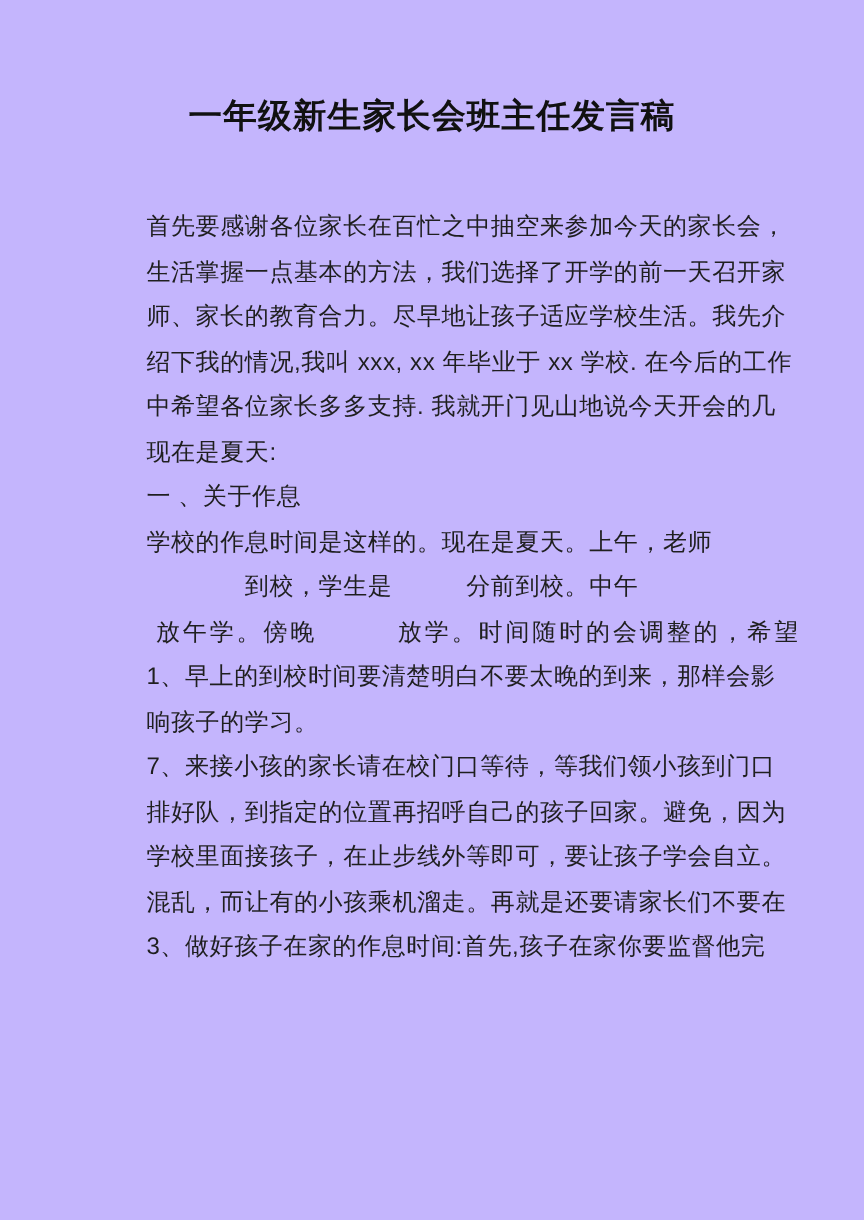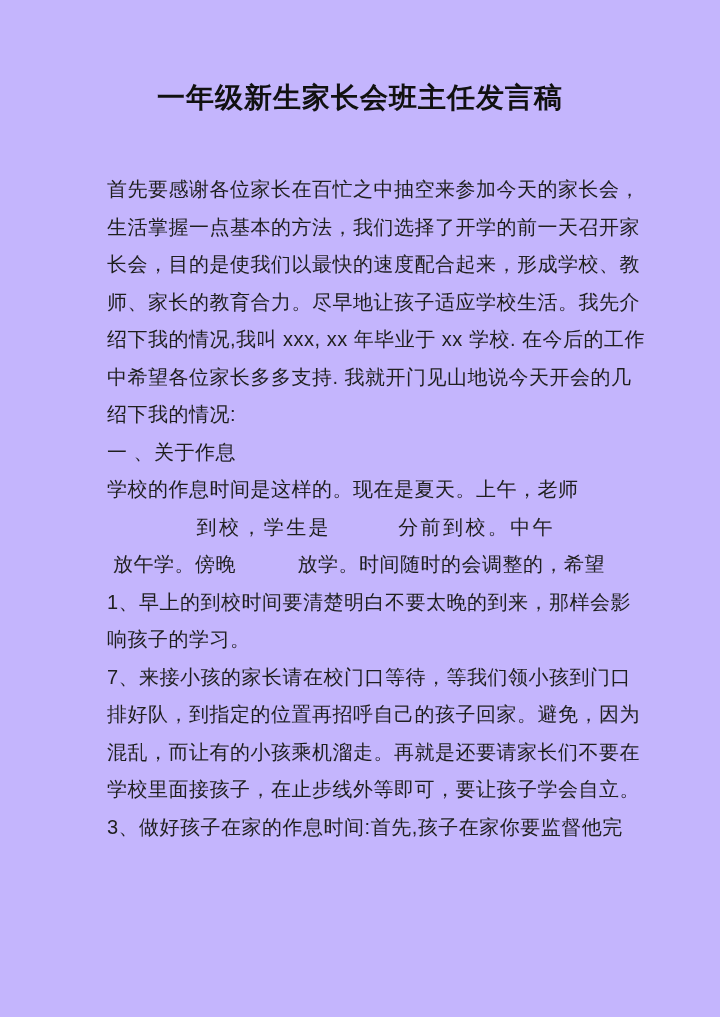--- a/index.html
+++ b/index.html
@@ -23,21 +23,21 @@
     font-family: "Liberation Serif", "DejaVu Serif", serif;
     font-weight: 700;
     font-size: 28px;
     line-height: 44px;
     letter-spacing: 1px;
     color: #111111;
   }
   .doc-body {
     position: absolute;
     top: 171px;
-    left: 107px;
+    left: 122px;
     width: 520px;
     font-family: "Liberation Sans", "DejaVu Sans", sans-serif;
     font-size: 20px;
     color: #1f1f1f;
   }
   .text-line {
     height: 37.5px;
     line-height: 37.5px;
     white-space: pre;
     letter-spacing: 0.5px;
@@ -46,30 +46,29 @@
   .text-line:nth-child(10) { letter-spacing: 2.4px; }
 </style>
 </head>
 <body>
 
 <div class="page">
   <div class="doc-title">一年级新生家长会班主任发言稿</div>
   <div class="doc-body">
     <div class="text-line">首先要感谢各位家长在百忙之中抽空来参加今天的家长会，</div>
     <div class="text-line">生活掌握一点基本的方法，我们选择了开学的前一天召开家</div>
-    <div class="text-line">长会，目的是使我们以最快的速度配合起来，形成学校、教</div>
     <div class="text-line">师、家长的教育合力。尽早地让孩子适应学校生活。我先介</div>
     <div class="text-line">绍下我的情况,我叫 xxx, xx 年毕业于 xx 学校. 在今后的工作</div>
     <div class="text-line">中希望各位家长多多支持. 我就开门见山地说今天开会的几</div>
-    <div class="text-line">绍下我的情况:</div>
+    <div class="text-line">现在是夏天:</div>
     <div class="text-line">一 、关于作息</div>
     <div class="text-line">学校的作息时间是这样的。现在是夏天。上午，老师</div>
     <div class="text-line">　　　　到校，学生是　　　分前到校。中午</div>
     <div class="text-line"> 放午学。傍晚　　　放学。时间随时的会调整的，希望</div>
     <div class="text-line">1、早上的到校时间要清楚明白不要太晚的到来，那样会影</div>
     <div class="text-line">响孩子的学习。</div>
     <div class="text-line">7、来接小孩的家长请在校门口等待，等我们领小孩到门口</div>
     <div class="text-line">排好队，到指定的位置再招呼自己的孩子回家。避免，因为</div>
+    <div class="text-line">学校里面接孩子，在止步线外等即可，要让孩子学会自立。</div>
     <div class="text-line">混乱，而让有的小孩乘机溜走。再就是还要请家长们不要在</div>
-    <div class="text-line">学校里面接孩子，在止步线外等即可，要让孩子学会自立。</div>
     <div class="text-line">3、做好孩子在家的作息时间:首先,孩子在家你要监督他完</div>
   </div>
 </div>
 
 </body></html>

